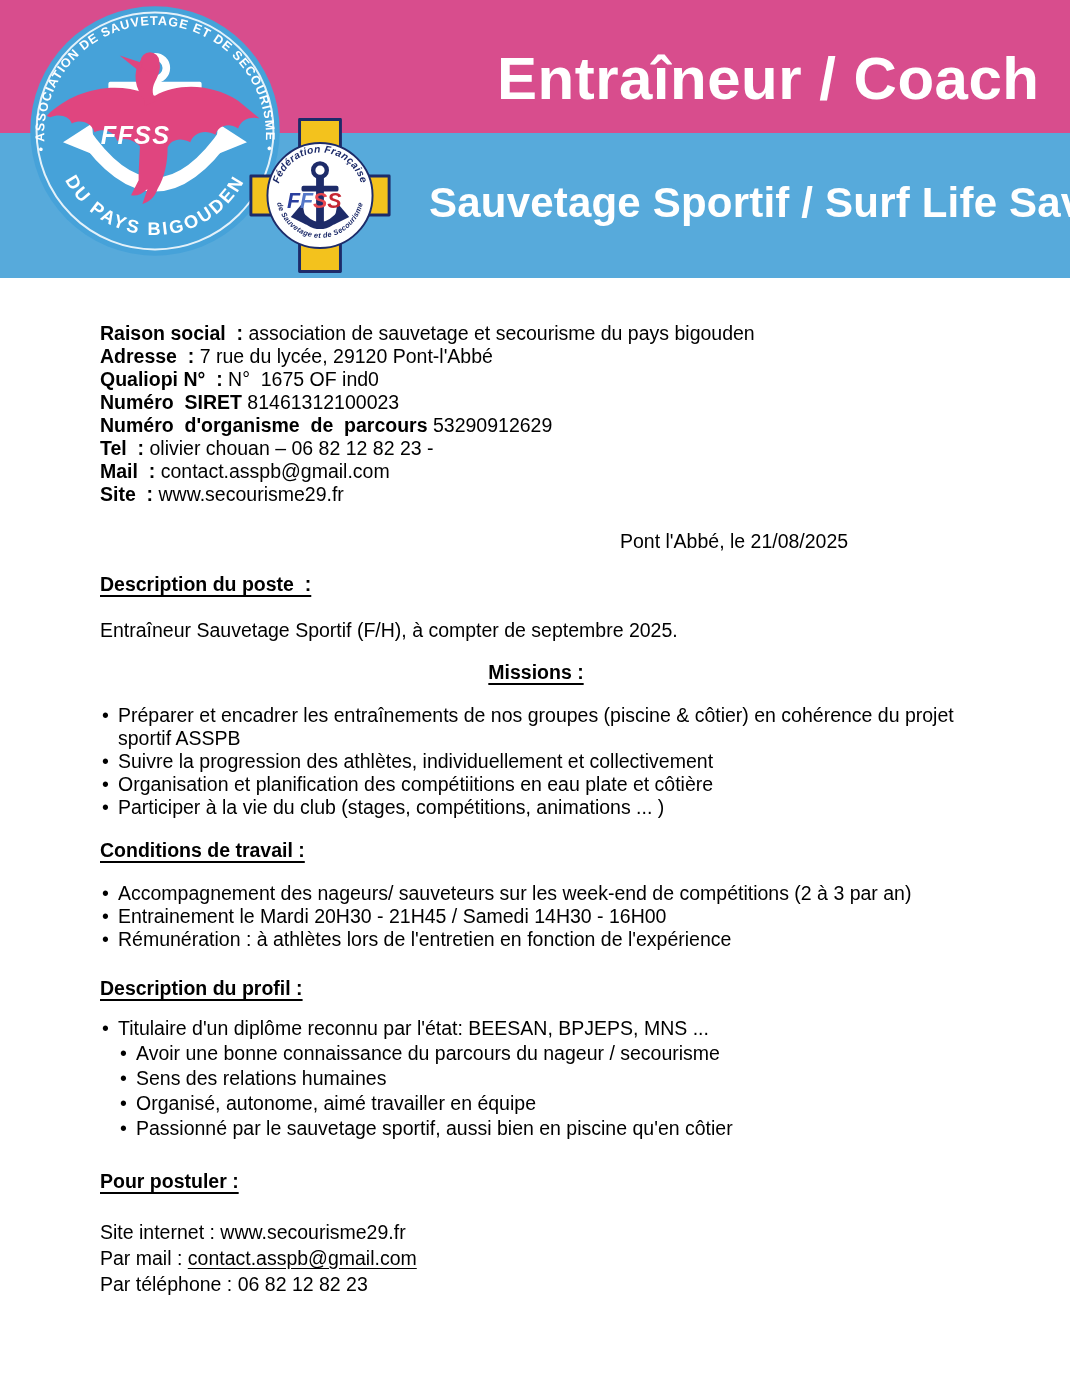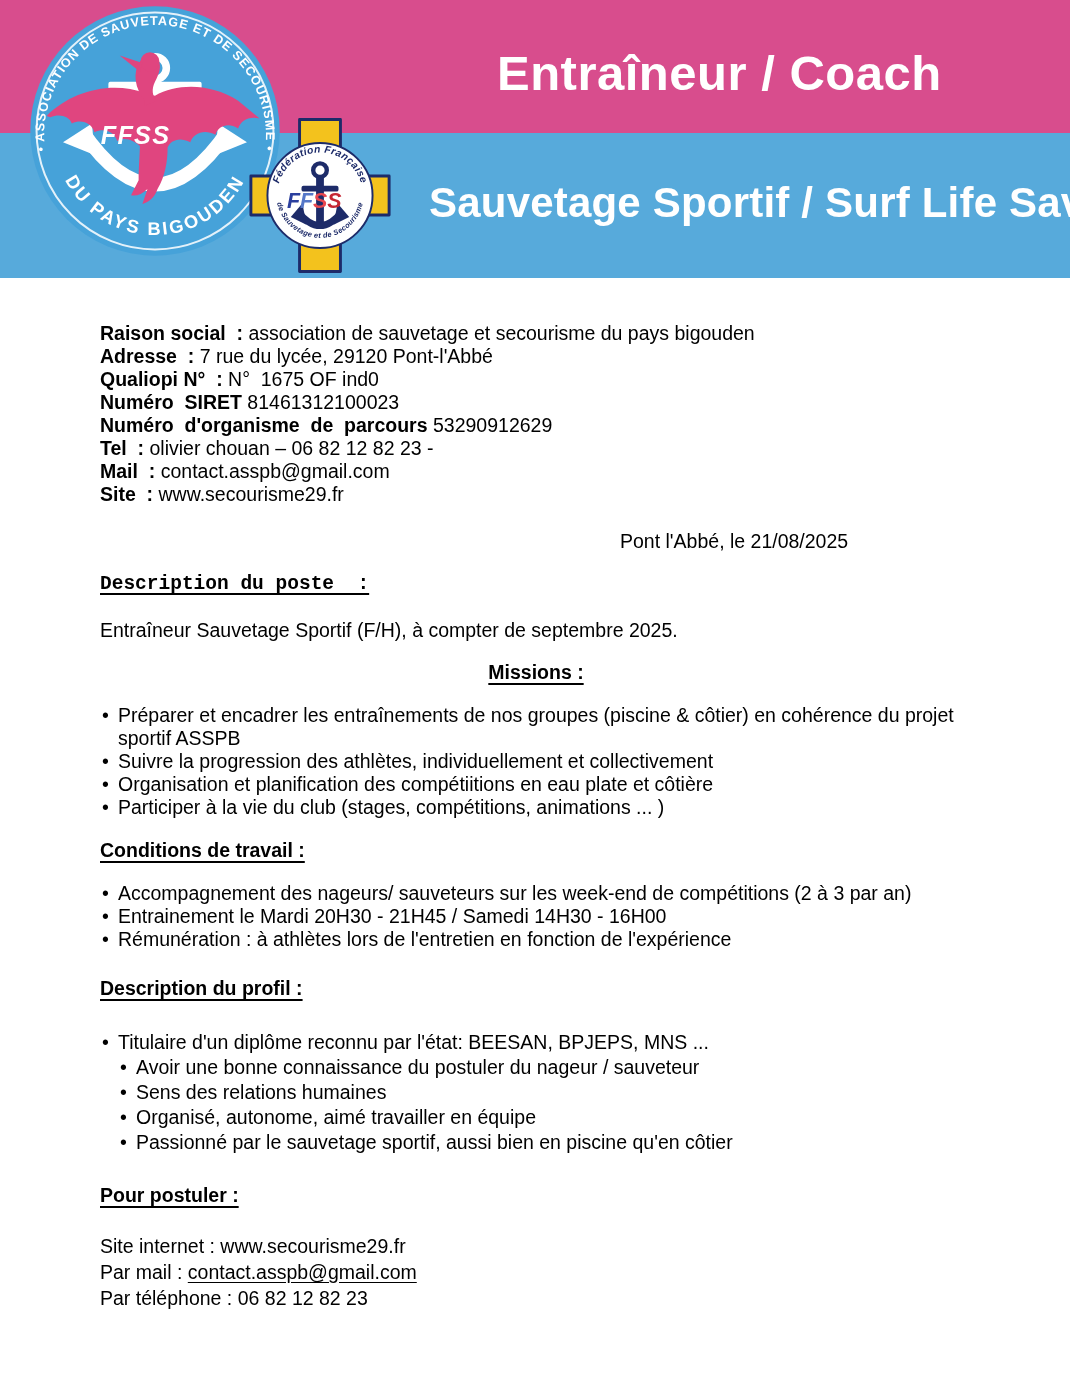--- a/index.html
+++ b/index.html
@@ -6,21 +6,21 @@
   .page{
     width:1070px;height:1376px;position:relative;overflow:hidden;
     font-family:"Liberation Sans", sans-serif;color:#000;background:#fff;
   }
   
   .header{position:relative;width:100%;height:278px;}
   .band-pink{height:133px;background:var(--pink_band,#D84D8D);}
   .band-blue{height:145px;background:var(--blue_band,#57AADB);}
   .header-title{
     position:absolute;left:497px;top:49px;color:#fff;font-weight:bold;
-    font-size:49px;line-height:1;letter-spacing:.5px;white-space:pre;
+    font-size:60px;line-height:1;letter-spacing:.5px;white-space:pre;
   }
   .header-subtitle{
     position:absolute;left:429px;top:182px;color:#fff;font-weight:bold;
     font-size:42px;line-height:1;letter-spacing:.2px;white-space:pre;
   }
   .logo-asspb{position:absolute;left:29px;top:5px;width:252px;height:252px;}
   .logo-ffss{position:absolute;left:247px;top:114px;width:146px;height:163px;}
   
   .asspb-arc-top{font-size:10px;font-weight:bold;fill:#fff;letter-spacing:.8px;}
   .asspb-arc-bottom{font-size:14.5px;font-weight:bold;fill:#fff;letter-spacing:2px;}
@@ -30,30 +30,30 @@
   .ffss-center{font-size:22px;font-weight:bold;font-style:italic;letter-spacing:0px;}
   
   .content{padding:44px 98px 0 100px;font-size:19.5px;line-height:23px;}
   .content span,.content b,.content a,.content h3,.content p{white-space:pre-wrap;}
   .info-line b{font-weight:bold;}
   .dateline{margin-top:24px;padding-left:520px;}
   h3{
     font-size:19.5px;line-height:23px;font-weight:bold;margin:0;
     text-decoration:underline;text-underline-offset:4px;text-decoration-thickness:2px;
   }
-  .h-poste{margin-top:20px;font-family:Liberation Mono, monospace;}
+  .h-poste{margin-top:20px;}
   .p-poste{margin:23px 0 0 0;}
   .h-missions{margin-top:19px;text-align:center;}
   .h-conditions{margin-top:20px;}
   .h-profil{margin-top:26px;}
   .h-postuler{margin-top:29px;}
   ul{list-style:none;margin:0;padding:0;}
   .ul-missions{margin-top:20px;}
   .ul-conditions{margin-top:20px;}
-  .ul-profil{margin-top:30px;line-height:25px;}
+  .ul-profil{margin-top:16px;line-height:25px;}
   li{position:relative;padding-left:18px;}
   li::before{content:"\2022";position:absolute;left:2px;}
   li.lvl2{padding-left:36px;}
   li.lvl2::before{left:20px;}
   .post-lines{margin-top:26px;line-height:26px;}
   a.u{color:#000;text-decoration:underline;text-underline-offset:3px;cursor:pointer;}
 </style>
 </head>
 <body>
 
@@ -154,21 +154,21 @@
     <h3 class="h-conditions">Conditions de travail :</h3>
     <ul class="ul-conditions">
       <li><span>Accompagnement des nageurs/ sauveteurs sur les week-end de compétitions (2 à 3 par an)</span></li>
       <li><span>Entrainement le Mardi 20H30 - 21H45 / Samedi 14H30 - 16H00</span></li>
       <li><span>Rémunération : à athlètes lors de l'entretien en fonction de l'expérience</span></li>
     </ul>
 
     <h3 class="h-profil">Description du profil :</h3>
     <ul class="ul-profil">
       <li class="lvl1"><span>Titulaire d'un diplôme reconnu par l'état: BEESAN, BPJEPS, MNS ...</span></li>
-      <li class="lvl2"><span>Avoir une bonne connaissance du postuler du nageur / sauveteur</span></li>
+      <li class="lvl2"><span>Avoir une bonne connaissance du parcours du nageur / secourisme</span></li>
       <li class="lvl2"><span>Sens des relations humaines</span></li>
       <li class="lvl2"><span>Organisé, autonome, aimé travailler en équipe</span></li>
       <li class="lvl2"><span>Passionné par le sauvetage sportif, aussi bien en piscine qu'en côtier</span></li>
     </ul>
 
     <h3 class="h-postuler">Pour postuler :</h3>
     <div class="post-lines">
       <div><span>Site internet : www.secourisme29.fr</span></div>
       <div><span>Par mail : </span><a class="u">contact.asspb@gmail.com</a></div>
       <div><span>Par téléphone : 06 82 12 82 23</span></div>

